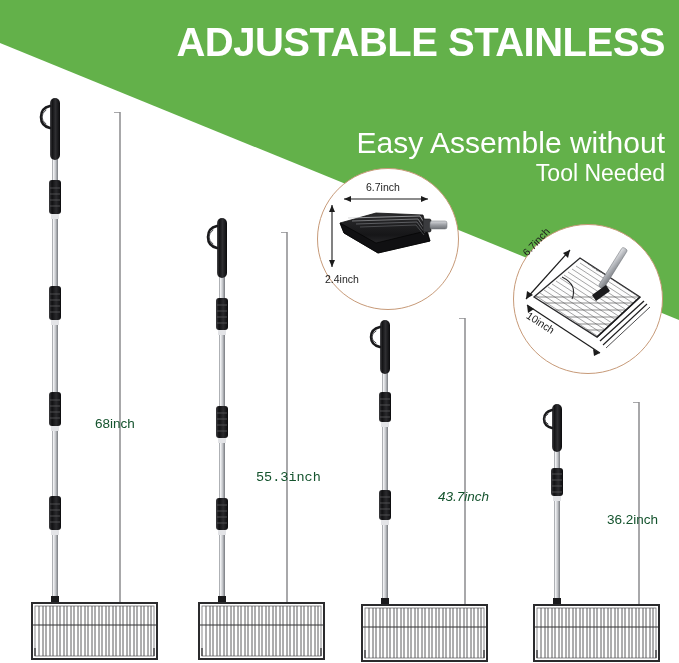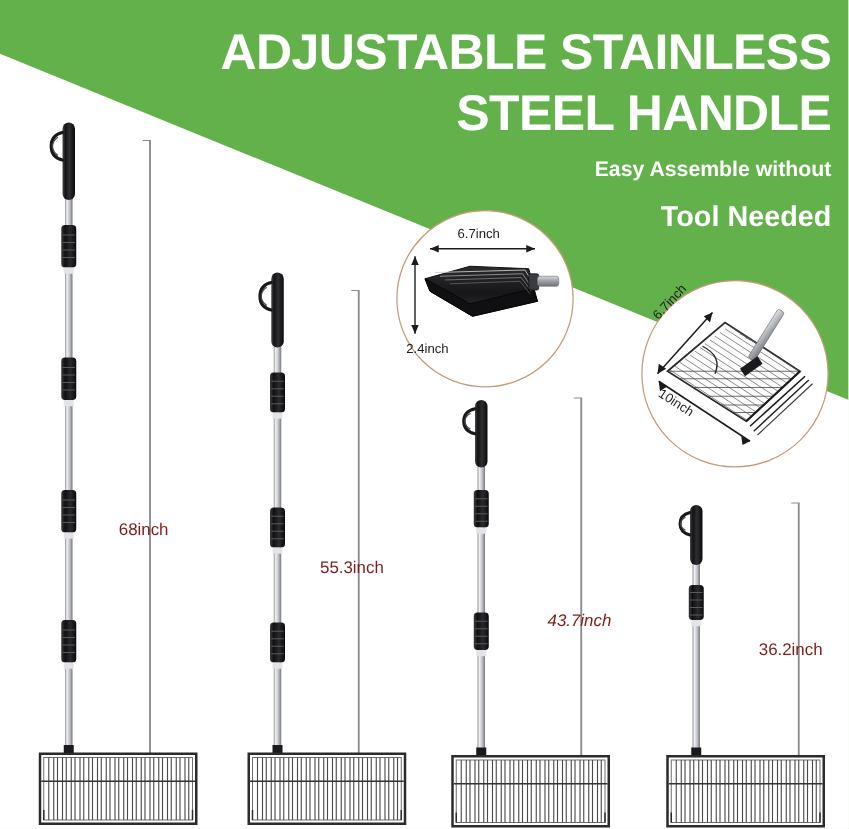--- a/index.html
+++ b/index.html
@@ -21,22 +21,22 @@
   
   .headline{
     position:absolute;z-index:6;color:#ffffff;
     text-align:center;right:14px;
     font-weight:700;letter-spacing:-0.5px;
     line-height:0.98;
     white-space:nowrap;
   }
   .title-1{top:23px;font-size:40px;}
   .title-2{top:72px;font-size:40px;}
-  .sub-1{top:128px;font-size:17px;font-weight:700;letter-spacing:0px;}
-  .sub-2{top:162px;font-size:23px;font-weight:700;letter-spacing:0px;}
+  .sub-1{top:128px;font-size:30px;font-weight:400;letter-spacing:0px;}
+  .sub-2{top:162px;font-size:23px;font-weight:400;letter-spacing:0px;}
 
   
   .inset{
     position:absolute;border-radius:50%;
     border:1.3px solid #c79a78;background:#ffffff;
     z-index:5;overflow:hidden;
   }
   #inset-folded{left:317px;top:168px;width:140px;height:140px;}
   #inset-open{left:513px;top:224px;width:148px;height:148px;}
   .inset svg{display:block;}
@@ -47,33 +47,32 @@
   }
 
   
   .rake{position:absolute;z-index:4;}
   .rake svg{display:block;overflow:visible;}
 
   
   .bracket{position:absolute;z-index:3;}
   .bracket svg{display:block;}
   .meas-label{
-    position:absolute;z-index:4;font-size:13.5px;color:#7f1d1d;
+    position:absolute;z-index:4;font-size:13.5px;color:#14532d;
     white-space:nowrap;font-family:"Liberation Sans", sans-serif;
   }
 </style>
 </head>
 <body>
 
 <div id="stage">
 
   <div class="green-band"></div>
 
   <div class="headline title-1">ADJUSTABLE STAINLESS</div>
-  <div class="headline title-2">STEEL HANDLE</div>
   <div class="headline sub-1">Easy Assemble without</div>
   <div class="headline sub-2">Tool Needed</div>
 
   <div class="inset" id="inset-folded">
     <svg width="140" height="140" viewBox="0 0 140 140">
       <defs>
         <linearGradient id="foldBody" x1="0" y1="0" x2="0" y2="1">
           <stop offset="0%" stop-color="#2c2c2e"></stop>
           <stop offset="55%" stop-color="#161618"></stop>
           <stop offset="100%" stop-color="#39393c"></stop>
@@ -371,21 +370,21 @@
         <line x1="11" y1="409" x2="134" y2="409" stroke="#333335" stroke-width="1.1"></line>
         <path d="M13,440 L13,432 M132,440 L132,432" stroke="#2b2b2d" stroke-width="1.2" fill="none"></path>
       </g>
     </svg>
   </div>
   <div class="bracket" style="left:280px;top:232px;">
     <svg width="14" height="410" viewBox="0 0 14 410">
       <path d="M1,0 L7,0 L7,410 L1,410" fill="none" stroke="#8c8c8e" stroke-width="1.5"></path>
     </svg>
   </div>
-  <div class="meas-label" style="left:256px;top:446px;">55.3inch</div>
+  <div class="meas-label" style="left:256px;top:470px;font-family:Liberation Mono, monospace;">55.3inch</div>
 
   <div class="rake" id="rake-3" style="left:352px;top:318px;">
     <svg width="150" height="350" viewBox="0 0 150 350">
       <rect x="30" y="18" width="6" height="268" fill="url(#poleG)"></rect>
       <rect x="28" y="2" width="10" height="54" rx="5" fill="url(#gripG)"></rect>
       <path d="M28,9 q-9,2 -9,10 q0,8 9,10" fill="none" stroke="#19191b" stroke-width="2.5" stroke-linecap="round"></path>
       <path d="M24,13 q-4,2 -4,6 q0,4 4,6" fill="none" stroke="#46464a" stroke-width="1" stroke-linecap="round"></path>
       <g>
         <rect x="27" y="74" width="12" height="30" rx="3" fill="url(#collarG)"></rect>
         <line x1="28" y1="81" x2="38" y2="81" stroke="#5a5a5e" stroke-width="0.8"></line>

